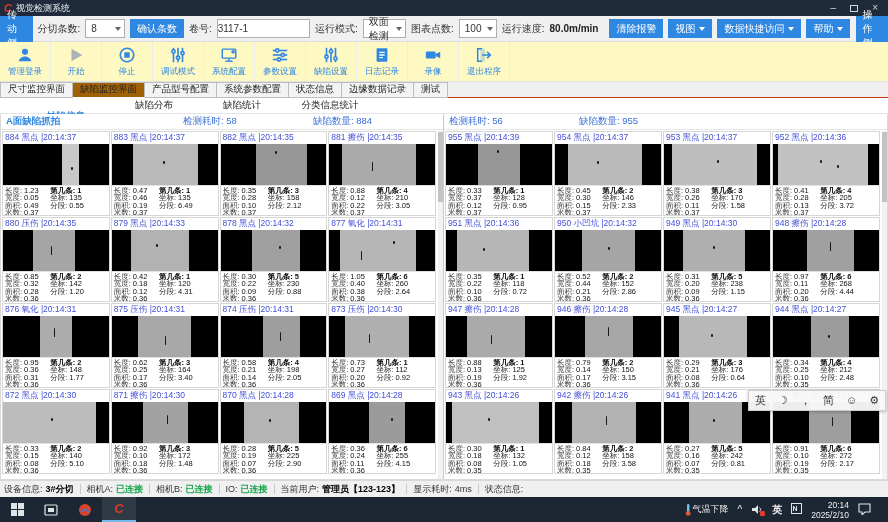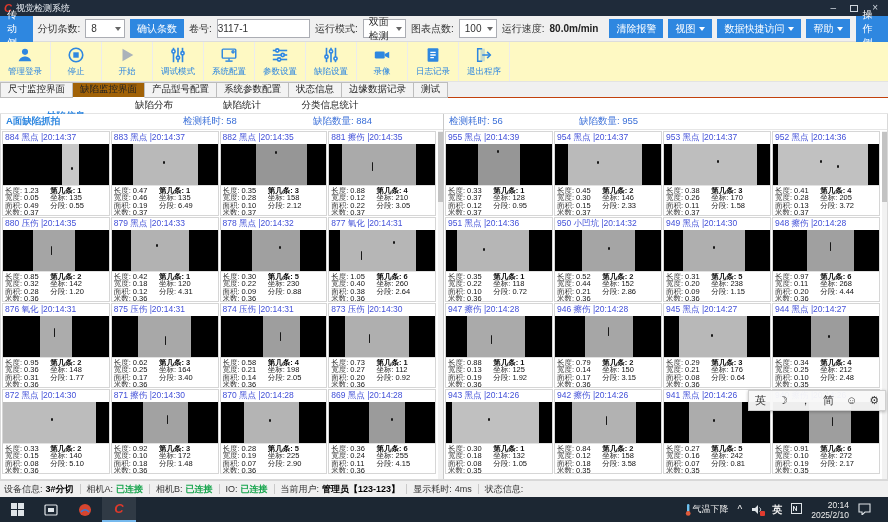--- a/index.html
+++ b/index.html
@@ -147,33 +147,33 @@
         <svg width="18" height="18" viewBox="0 0 20 20">
           <circle cx="10" cy="6.5" r="3.4" fill="#2e87e0"></circle>
           <path d="M3 17c1-4.4 5-5.4 7-5.4s6 1 7 5.4z" fill="#2e87e0"></path>
         </svg>
       </span>
     <span class="a-lbl">管理登录</span>
   </div>
     <div class="action">
     <span class="a-ico">
         <svg width="18" height="18" viewBox="0 0 20 20">
-          <circle cx="10" cy="10" r="7.5" fill="none" stroke="#2e87e0" stroke-width="1.8"></circle>
-          <rect x="7" y="7" width="6" height="6" fill="#2e87e0"></rect>
+          <polygon points="5,3 17,10 5,17" fill="#aab2ba"></polygon>
         </svg>
       </span>
-    <span class="a-lbl">停止</span>
+    <span class="a-lbl">开始</span>
   </div>
     <div class="action">
     <span class="a-ico">
         <svg width="18" height="18" viewBox="0 0 20 20">
-          <polygon points="5,3 17,10 5,17" fill="#aab2ba"></polygon>
+          <circle cx="10" cy="10" r="7.5" fill="none" stroke="#2e87e0" stroke-width="1.8"></circle>
+          <rect x="7" y="7" width="6" height="6" fill="#2e87e0"></rect>
         </svg>
       </span>
-    <span class="a-lbl">开始</span>
+    <span class="a-lbl">停止</span>
   </div>
     <div class="action">
     <span class="a-ico">
         <svg width="18" height="18" viewBox="0 0 20 20" stroke="#2e87e0" stroke-width="1.8" fill="#fff">
           <line x1="5" y1="2" x2="5" y2="18"></line>
           <line x1="10" y1="2" x2="10" y2="18"></line>
           <line x1="15" y1="2" x2="15" y2="18"></line>
           <circle cx="5" cy="6" r="1.8"></circle>
           <circle cx="10" cy="13" r="1.8"></circle>
           <circle cx="15" cy="8" r="1.8"></circle>
@@ -214,34 +214,34 @@
           <circle cx="5" cy="12" r="1.8"></circle>
           <circle cx="10" cy="6" r="1.8"></circle>
           <circle cx="15" cy="14" r="1.8"></circle>
         </svg>
       </span>
     <span class="a-lbl">缺陷设置</span>
   </div>
     <div class="action">
     <span class="a-ico">
         <svg width="18" height="18" viewBox="0 0 20 20">
-          <rect x="2" y="6" width="11" height="8" rx="1.5" fill="#2e87e0"></rect>
-          <polygon points="13,9 18,6.5 18,13.5 13,11" fill="#2e87e0"></polygon>
+          <rect x="4" y="2.5" width="12" height="15" rx="1" fill="#2e87e0"></rect>
+          <path d="M7 7h6M7 10h6M7 13h4" stroke="#fff" stroke-width="1.4"></path>
         </svg>
       </span>
-    <span class="a-lbl">录像</span>
+    <span class="a-lbl">日志记录</span>
   </div>
     <div class="action">
     <span class="a-ico">
         <svg width="18" height="18" viewBox="0 0 20 20">
-          <rect x="4" y="2.5" width="12" height="15" rx="1" fill="#2e87e0"></rect>
-          <path d="M7 7h6M7 10h6M7 13h4" stroke="#fff" stroke-width="1.4"></path>
+          <rect x="2" y="6" width="11" height="8" rx="1.5" fill="#2e87e0"></rect>
+          <polygon points="13,9 18,6.5 18,13.5 13,11" fill="#2e87e0"></polygon>
         </svg>
       </span>
-    <span class="a-lbl">日志记录</span>
+    <span class="a-lbl">录像</span>
   </div>
     <div class="action">
     <span class="a-ico">
         <svg width="18" height="18" viewBox="0 0 20 20" stroke="#2e87e0" stroke-width="1.7" fill="none">
           <path d="M8 3h-5v14h5"></path>
           <path d="M8 10h9"></path>
           <path d="M13.5 6.5 17 10l-3.5 3.5"></path>
           <rect x="6" y="3" width="5" height="14" fill="#2e87e0" stroke="none" opacity=".25"></rect>
         </svg>
       </span>

